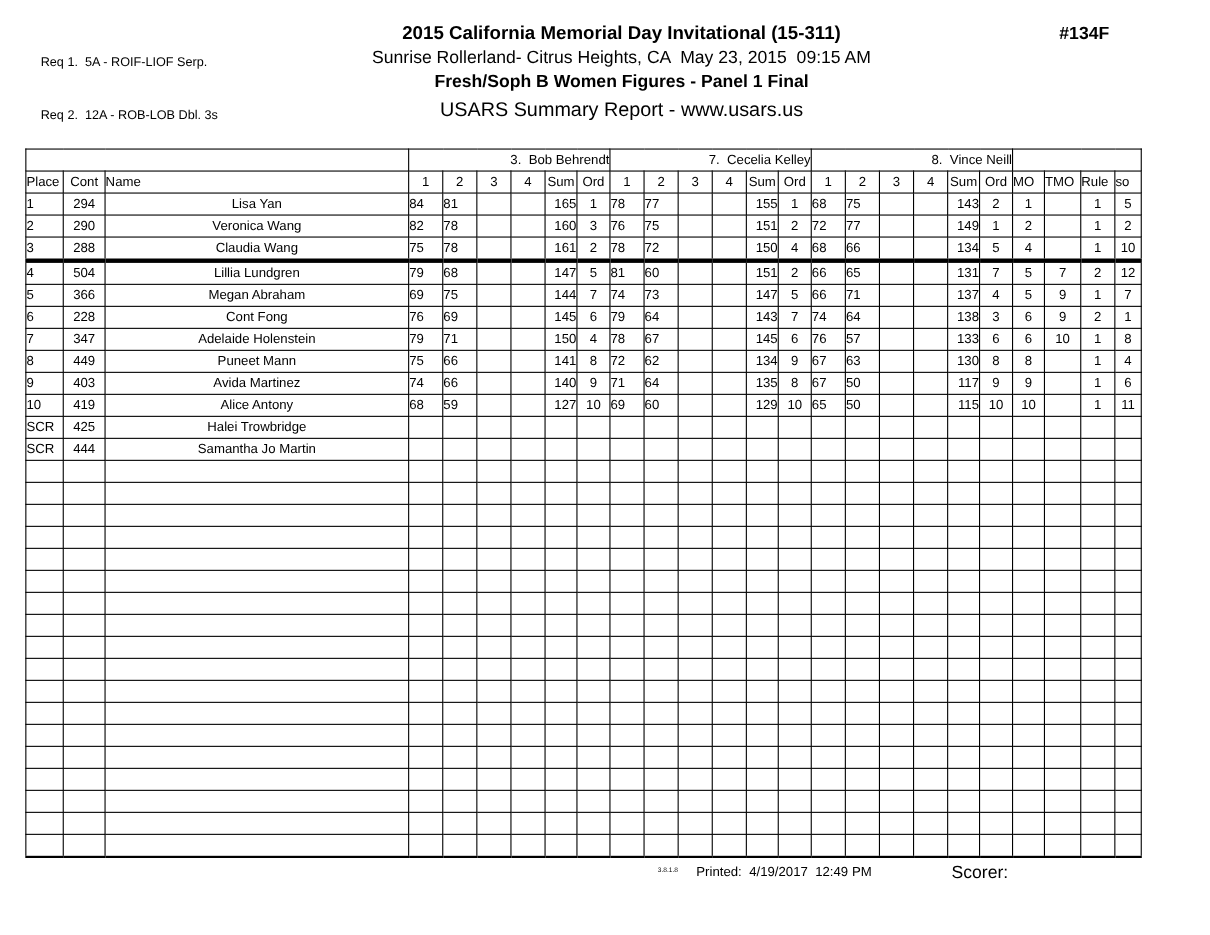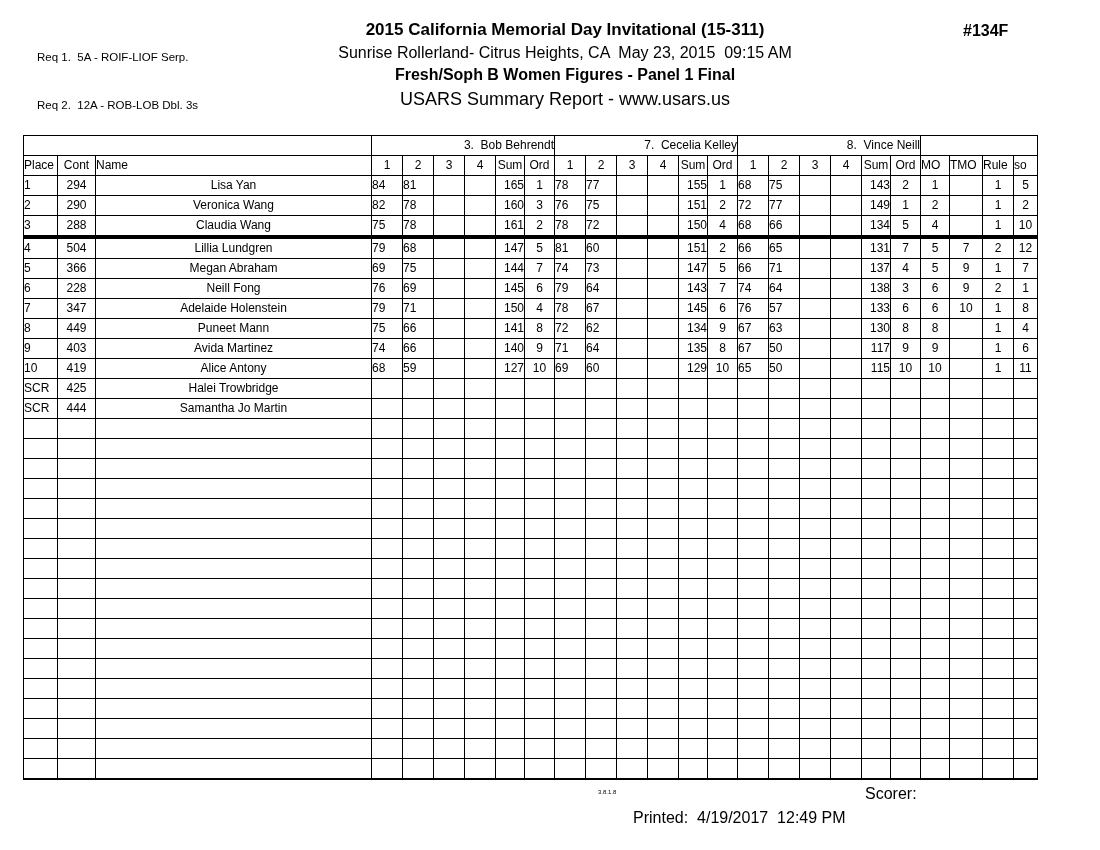--- a/index.html
+++ b/index.html
@@ -35,21 +35,21 @@
   .nm { text-align:center; padding-left:7px;margin-left:17px; }
   .c  { text-align:center; }
   .score-v { text-align:left; padding-left:5px; }
   .sum { text-align:right; padding-right:3px; }
   .ord { text-align:center; font-weight:bold; border-left:4px solid #000; border-right:4px solid #000; }
   .b { font-weight:bold; }
   tr.cut > td { border-bottom:4px solid #000; }
   tr.last > td { border-bottom:2px solid #000; }
 
   .version { position:absolute; left:598px; top:789px; font-size:6px; }
-  .printed { position:absolute; left:633px; top:785px; font-size:16px; white-space:pre;margin-top:24px; }
+  .printed { position:absolute; left:633px; top:785px; font-size:12px; white-space:pre; }
   .scorer  { position:absolute; left:865px; top:785px; font-size:16px; }
 </style>
 </head>
 <body>
 
 <div class="page">
 
   <div class="req-block">
     <div>Req 1.  5A - ROIF-LIOF Serp.</div>
     <div>Req 2.  12A - ROB-LOB Dbl. 3s</div>
@@ -260,21 +260,21 @@
           <td class="sum">137</td>
           <td class="ord">4</td>
           <td class="c">5</td>
           <td class="c">9</td>
           <td class="c">1</td>
           <td class="c">7</td>
         </tr>
         <tr>
           <td class="l">6</td>
           <td class="c">228</td>
-          <td class="nm">Neill Fong</td>
+          <td class="nm">Cont Fong</td>
           <td class="score-v">76</td>
           <td class="score-v">69</td>
           <td class="score-v"></td>
           <td class="score-v"></td>
           <td class="sum">145</td>
           <td class="ord">6</td>
           <td class="score-v">79</td>
           <td class="score-v">64</td>
           <td class="score-v"></td>
           <td class="score-v"></td>

